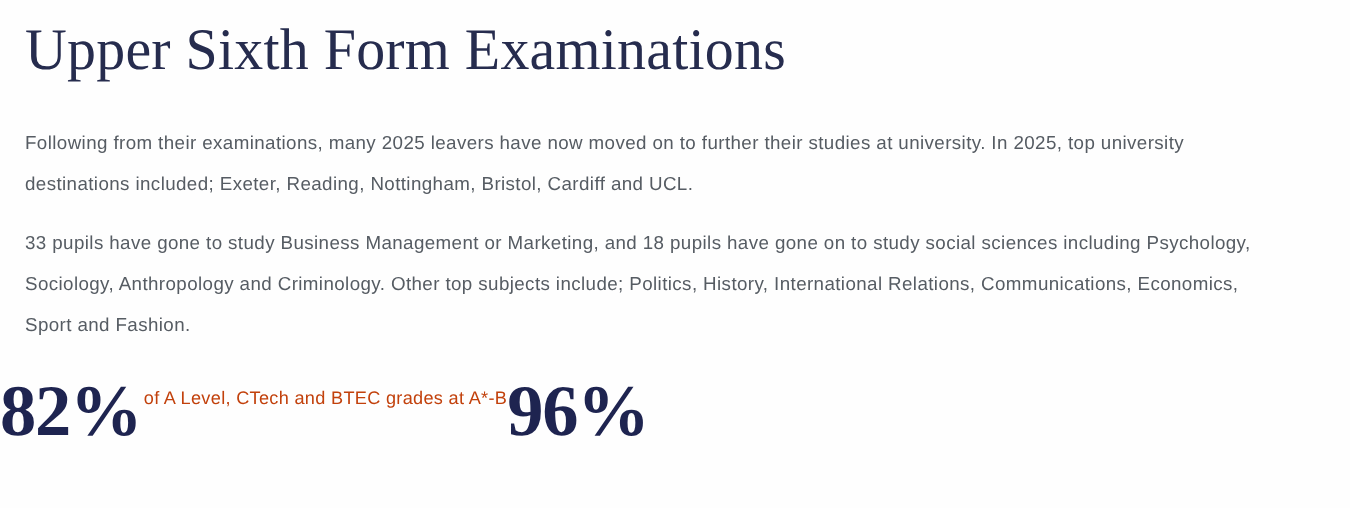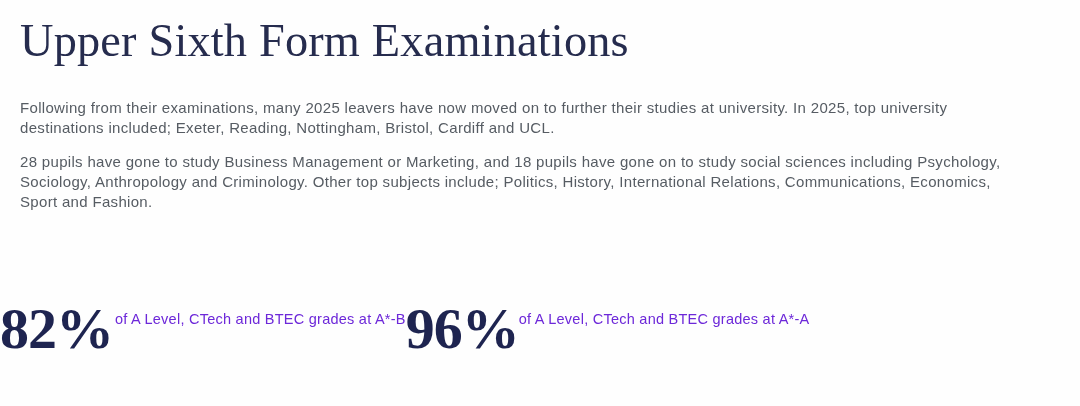--- a/index.html
+++ b/index.html
@@ -44,21 +44,21 @@
   .body-copy {
     position: absolute;
     left: 20px;
     top: 98px;
     width: 1012px;
   }
   .body-copy p {
     margin: 0 0 14px 0;
     font-family: "Liberation Sans", sans-serif;
     font-size: 15px;
-    line-height: 20px;
+    line-height: 33px;
     letter-spacing: 0.32px;
     color: #565c63;
     font-weight: 400;
   }
   .body-copy p:last-child {
     margin-bottom: 0;
   }
 
   
   .stats-row {
@@ -84,49 +84,48 @@
     line-height: 58px;
     color: #1e2450;
     letter-spacing: -1px;
     margin-bottom: -3px;
   }
   .stat-caption {
     font-family: "Liberation Sans", sans-serif;
     font-size: 14.5px;
     line-height: 20px;
     letter-spacing: 0.25px;
-    color: #6d28d9;
+    color: #c2410c;
     white-space: nowrap;
     padding-bottom: 18px;
   }
   .stat-block.stat-1 .stat-value { margin-right: 2px; }
   .stat-block.stat-3 .stat-caption { letter-spacing: 0.15px; }
 </style>
 </head>
 <body>
 
 <div class="page">
 
   <h1 class="page-title">Upper Sixth Form Examinations</h1>
 
   <div class="body-copy">
     <p>Following from their examinations, many 2025 leavers have now moved on to further their studies at university. In 2025, top university destinations included; Exeter, Reading, Nottingham, Bristol, Cardiff and UCL.</p>
-    <p>28 pupils have gone to study Business Management or Marketing, and 18 pupils have gone on to study social sciences including Psychology, Sociology, Anthropology and Criminology. Other top subjects include; Politics, History, International Relations, Communications, Economics, Sport and Fashion.</p>
+    <p>33 pupils have gone to study Business Management or Marketing, and 18 pupils have gone on to study social sciences including Psychology, Sociology, Anthropology and Criminology. Other top subjects include; Politics, History, International Relations, Communications, Economics, Sport and Fashion.</p>
   </div>
 
   <div class="stats-row">
 
     <div class="stat-block stat-1">
       <div class="stat-value">82%</div>
       <div class="stat-caption">of A Level, CTech and BTEC grades at A*-B</div>
     </div>
 
     <div class="stat-block stat-2">
       <div class="stat-value">96%</div>
-      <div class="stat-caption">of A Level, CTech and BTEC grades at A*-A</div>
     </div>
 
     <div class="stat-block stat-3">
     </div>
 
   </div>
 
 </div>
 
 </body></html>

